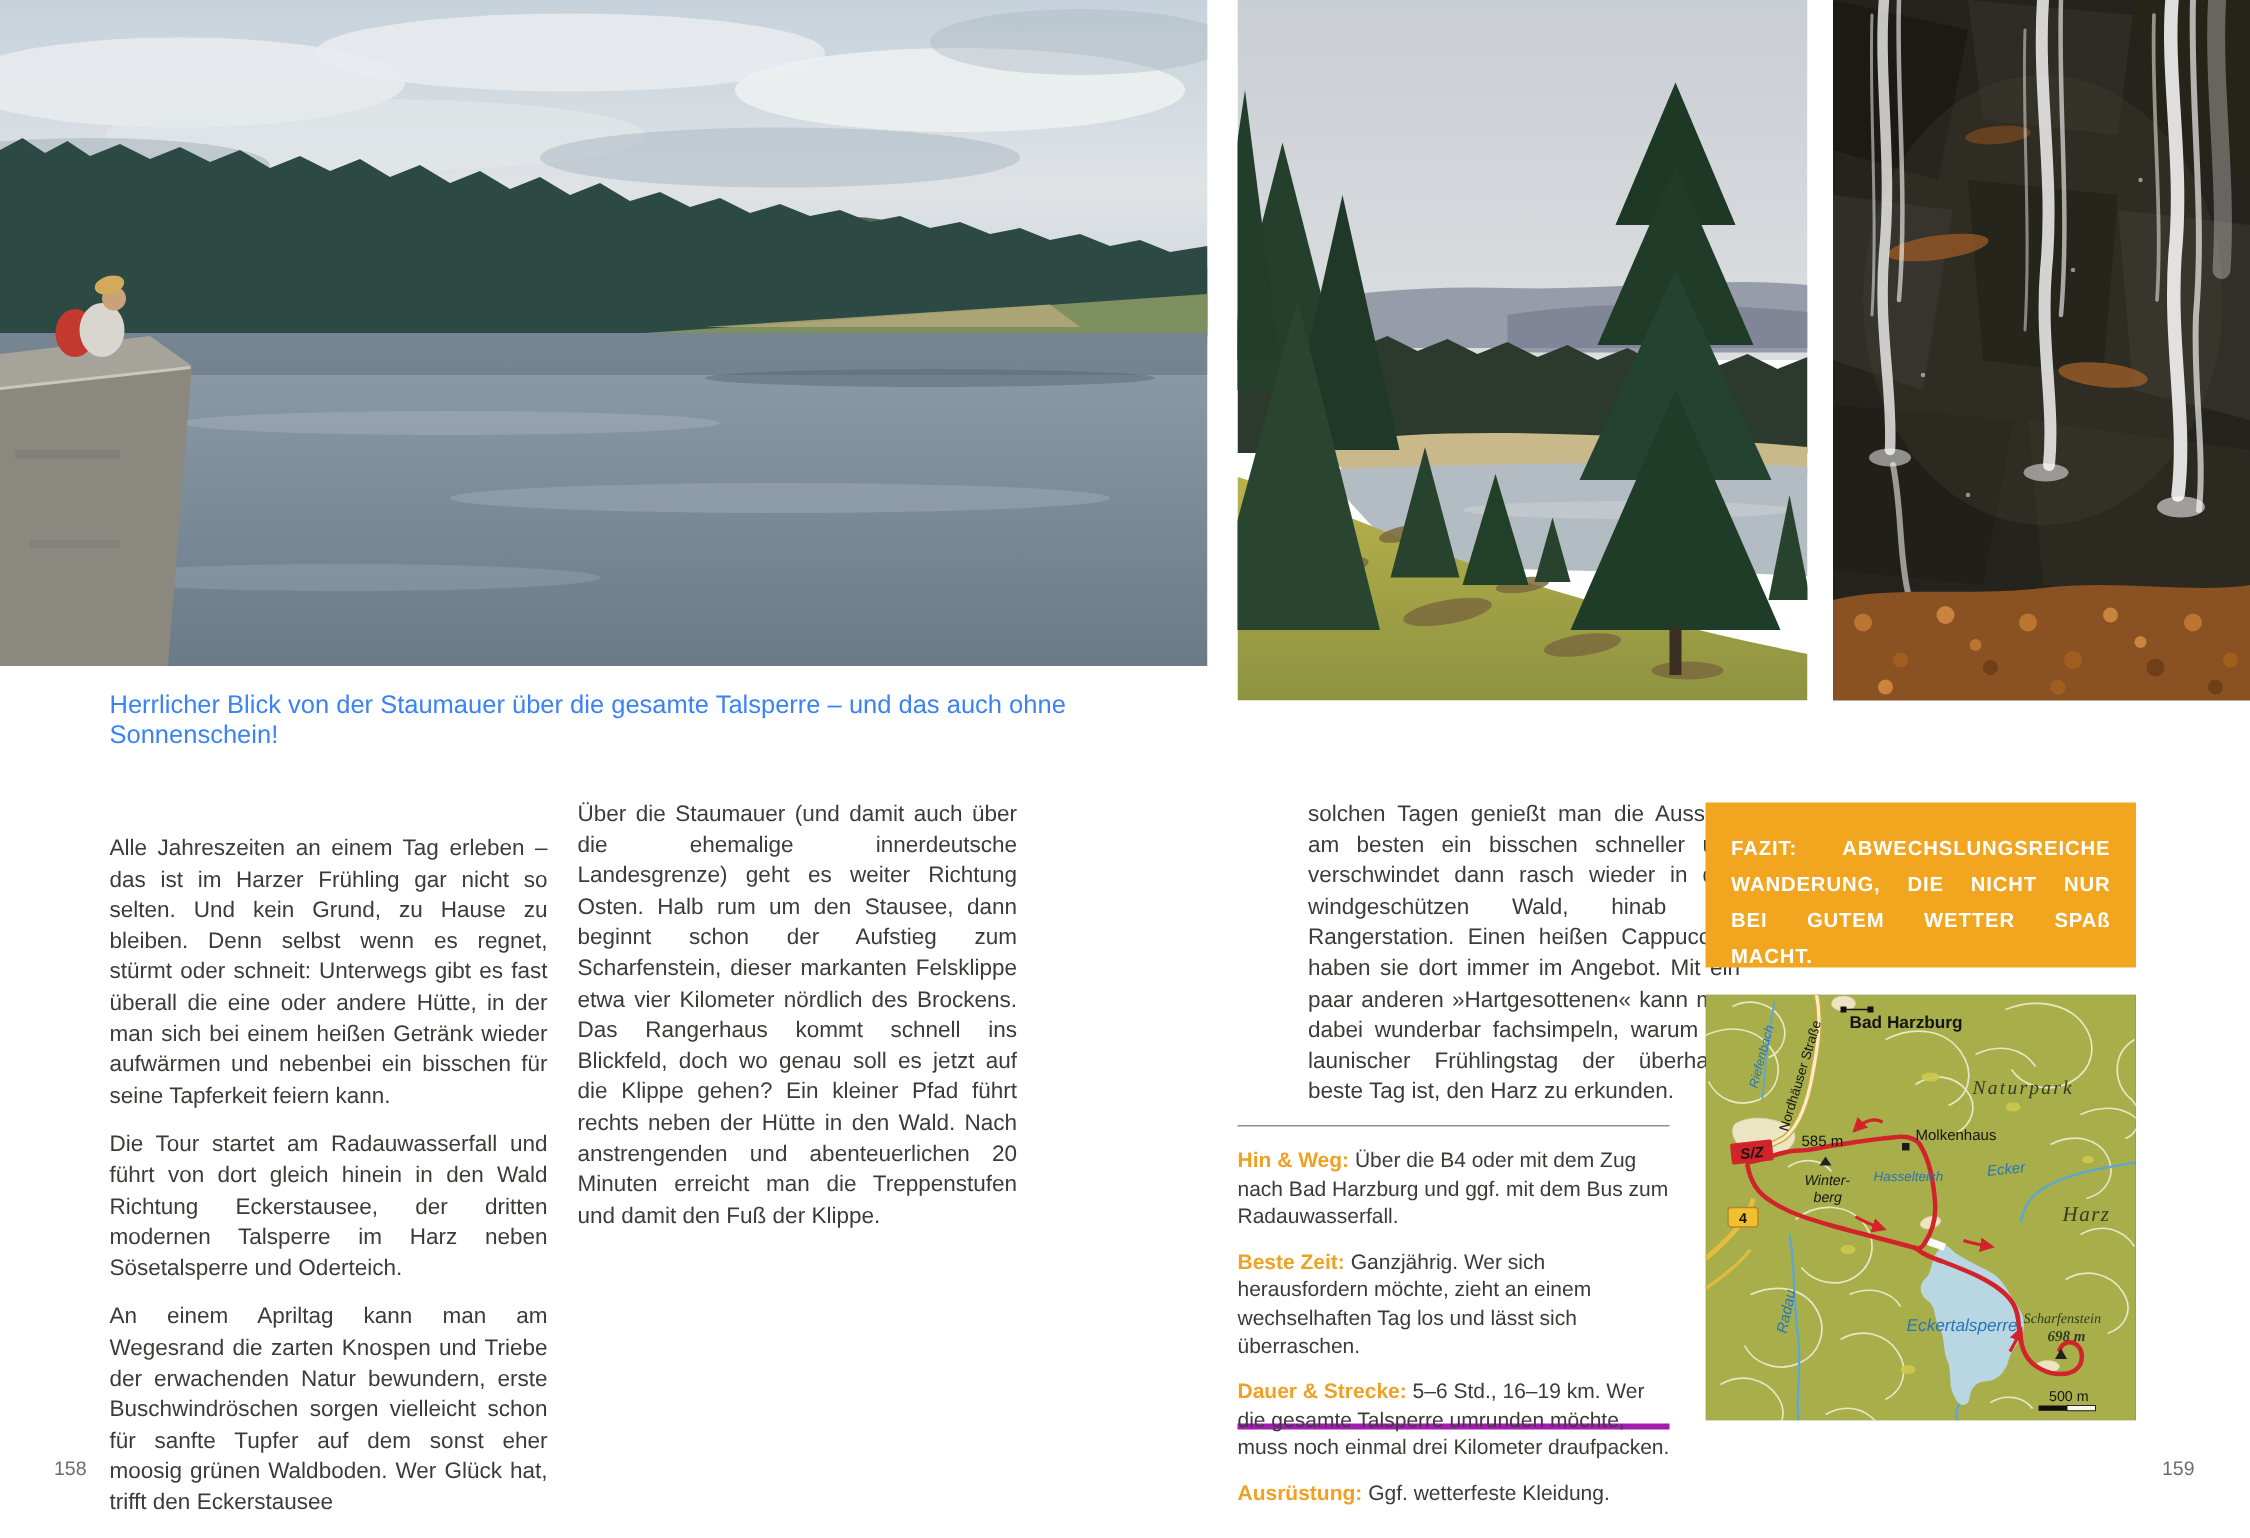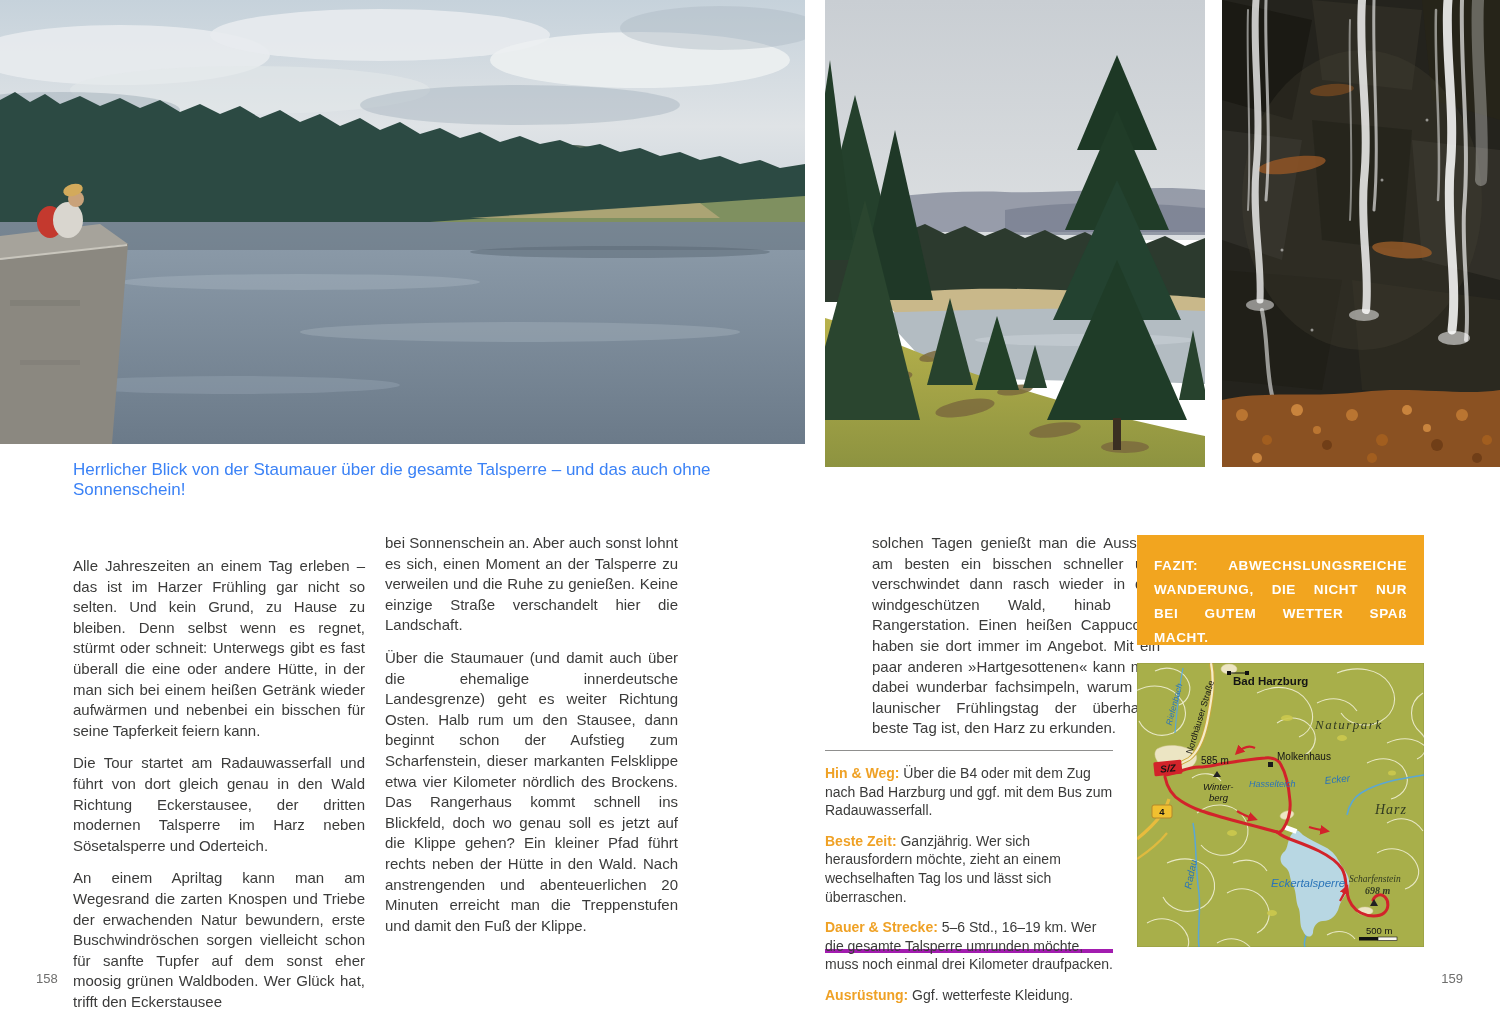--- a/index.html
+++ b/index.html
@@ -200,25 +200,24 @@
           <circle cx="205" cy="428" r="4" fill="#d08a40"></circle>
         <circle cx="255" cy="458" r="5" fill="#6e3c16"></circle>
       </g>
     </svg>
   </figure>
 
   <div class="caption">Herrlicher Blick von der Staumauer über die gesamte Talsperre – und das auch ohne Sonnenschein!</div>
 
   <div class="col" id="col1">
     <p>Alle Jahreszeiten an einem Tag erleben – das ist im Harzer Frühling gar nicht so selten. Und kein Grund, zu Hause zu bleiben. Denn selbst wenn es regnet, stürmt oder schneit: Unterwegs gibt es fast überall die eine oder andere Hütte, in der man sich bei einem heißen Getränk wieder aufwärmen und nebenbei ein bisschen für seine Tapferkeit feiern kann.</p>
-    <p>Die Tour startet am Radauwasserfall und führt von dort gleich genau in den Wald Richtung Eckerstausee, der dritten modernen Talsperre im Harz neben Sösetalsperre und Oderteich.</p>
+    <p>Die Tour startet am Radauwasserfall und führt von dort gleich hinein in den Wald Richtung Eckerstausee, der dritten modernen Talsperre im Harz neben Sösetalsperre und Oderteich.</p>
     <p>An einem Apriltag kann man am Wegesrand die zarten Knospen und Triebe der erwachenden Natur bewundern, erste Buschwindröschen sorgen vielleicht schon für sanfte Tupfer auf dem sonst eher moosig grünen Waldboden. Wer Glück hat, trifft den Eckerstausee</p>
   </div>
   <div class="col" id="col2">
-    <p>bei Sonnenschein an. Aber auch sonst lohnt es sich, einen Moment an der Talsperre zu verweilen und die Ruhe zu genießen. Keine einzige Straße verschandelt hier die Landschaft.</p>
     <p>Über die Staumauer (und damit auch über die ehemalige innerdeutsche Landesgrenze) geht es weiter Richtung Osten. Halb rum um den Stausee, dann beginnt schon der Aufstieg zum Scharfenstein, dieser markanten Felsklippe etwa vier Kilometer nördlich des Brockens. Das Rangerhaus kommt schnell ins Blickfeld, doch wo genau soll es jetzt auf die Klippe gehen? Ein kleiner Pfad führt rechts neben der Hütte in den Wald. Nach anstrengenden und abenteuerlichen 20 Minuten erreicht man die Treppenstufen und damit den Fuß der Klippe.</p>
   </div>
   <div class="col" id="col3">
     <p>solchen Tagen genießt man die Aussicht am besten ein bisschen schneller und verschwindet dann rasch wieder in den windgeschützen Wald, hinab zur Rangerstation. Einen heißen Cappuccino haben sie dort immer im Angebot. Mit ein paar anderen »Hartgesottenen« kann man dabei wunderbar fachsimpeln, warum ein launischer Frühlingstag der überhaupt beste Tag ist, den Harz zu erkunden.</p>
   </div>
 
   <aside class="fazit">
     <p>FAZIT: ABWECHSLUNGSREICHE WANDERUNG, DIE NICHT NUR BEI GUTEM WETTER SPAß MACHT.</p>
   </aside>
 

